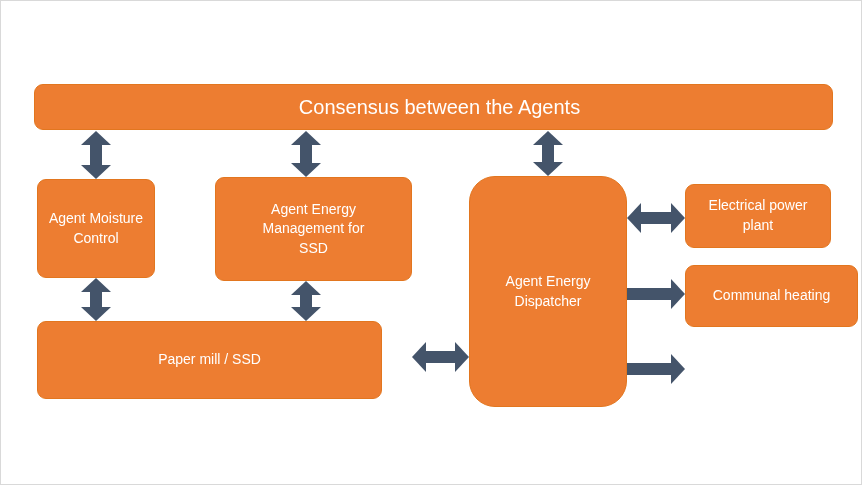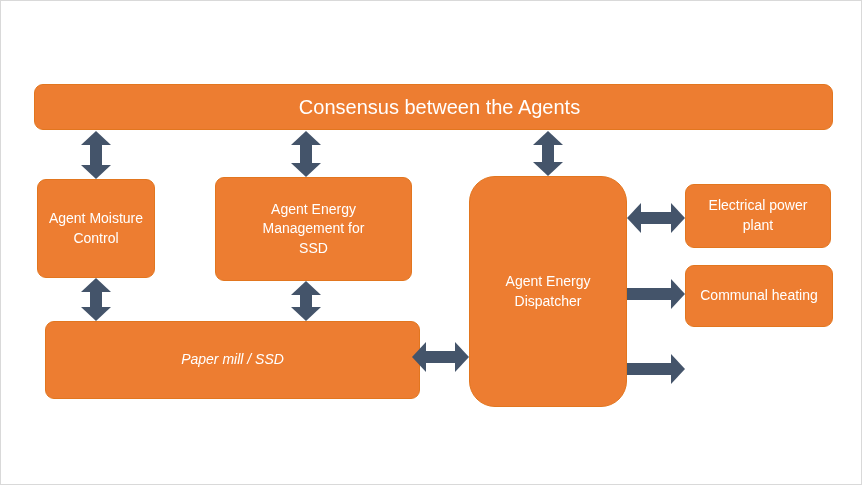--- a/index.html
+++ b/index.html
@@ -81,34 +81,34 @@
     <div class="head-up"></div>
       <div class="shaft-v"></div>
       <div class="head-down"></div>
   </div>
   <div class="arrow-v" style="left:290px; top:280px; height:40px;">
     <div class="head-up"></div>
       <div class="shaft-v"></div>
       <div class="head-down"></div>
   </div>
 
-  <div class="node rad-sm" style="left:44px; top:320px; width:375px; height:78px;font-style:italic;">
+  <div class="node rad-sm" style="left:36px; top:320px; width:345px; height:78px;">
     <span>Paper mill / SSD</span>
   </div>
 
   <div class="arrow-h" style="left:411px; top:341px; width:57px;">
     <div class="head-left"></div>
       <div class="shaft-h"></div>
       <div class="head-right"></div>
   </div>
 
   <div class="node rad-sm" style="left:684px; top:183px; width:146px; height:64px;">
     <span style="max-width:120px;">Electrical power plant</span>
   </div>
-  <div class="node rad-sm" style="left:684px; top:264px; width:148px; height:62px;">
+  <div class="node rad-sm" style="left:684px; top:264px; width:173px; height:62px;">
     <span style="max-width:120px;">Communal heating</span>
   </div>
 
   <div class="arrow-h" style="left:626px; top:202px; width:58px;">
     <div class="head-left"></div>
       <div class="shaft-h"></div>
       <div class="head-right"></div>
   </div>
   <div class="arrow-h" style="left:626px; top:278px; width:58px;">
     <div class="shaft-h"></div>

